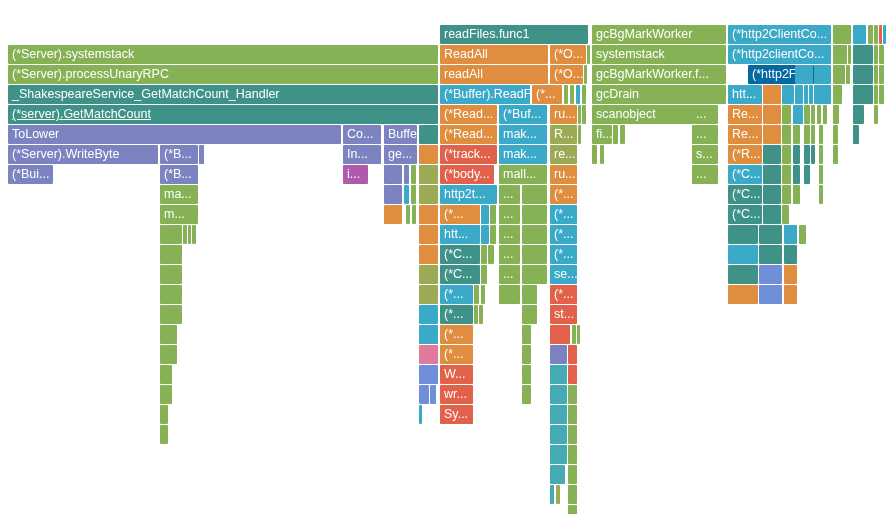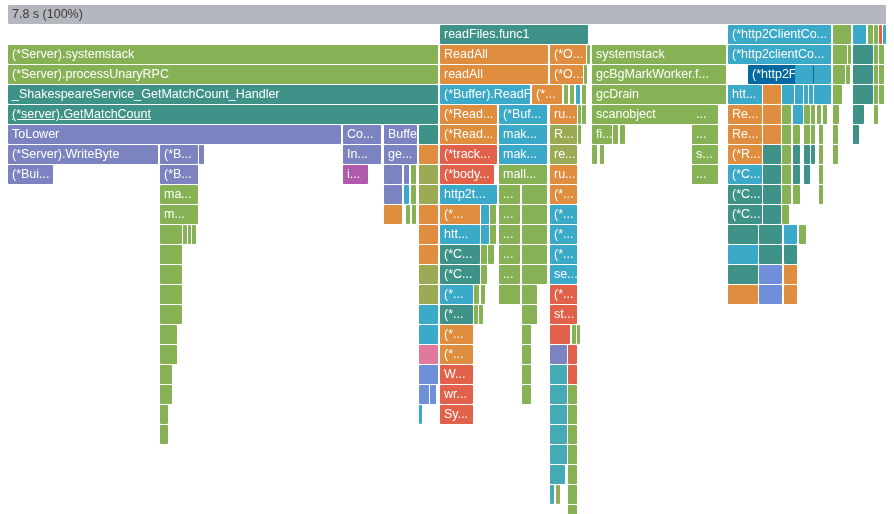--- a/index.html
+++ b/index.html
@@ -32,22 +32,22 @@
     color:#3b3b3b;
     background:#b4b7bd;
     font-size:12.5px;
   }
   .frame.nolabel{padding:0;}
 </style>
 </head>
 <body>
 
 <div id="flame">
-  <div class="frame root" style="left:8px;top:5px;width:878px;">7.8 s (100%)</div>
     <div class="frame" style="left: 440px; top: 25px; width: 148px; background: rgb(63, 146, 135);">readFiles.func1</div>
+    <div class="frame" style="left: 592px; top: 25px; width: 134px; background: rgb(134, 178, 85);">gcBgMarkWorker</div>
     <div class="frame" style="left: 728px; top: 25px; width: 103px; background: rgb(59, 169, 200);">(*http2ClientCo...</div>
     <div class="frame nolabel" style="left: 833px; top: 25px; width: 18px; background: rgb(134, 178, 85);"></div>
     <div class="frame nolabel" style="left: 853px; top: 25px; width: 13px; background: rgb(59, 169, 200);"></div>
     <div class="frame nolabel" style="left: 868px; top: 25px; width: 5px; background: rgb(134, 178, 85);"></div>
     <div class="frame nolabel" style="left: 874px; top: 25px; width: 4px; background: rgb(134, 178, 85);"></div>
     <div class="frame nolabel" style="left: 879px; top: 25px; width: 3px; background: rgb(226, 97, 74);"></div>
     <div class="frame nolabel" style="left: 883px; top: 25px; width: 3px; background: rgb(59, 169, 200);"></div>
     <div class="frame" style="left: 8px; top: 45px; width: 430px; background: rgb(134, 178, 85);">(*Server).systemstack</div>
     <div class="frame" style="left: 440px; top: 45px; width: 108px; background: rgb(223, 141, 62);">ReadAll</div>
     <div class="frame" style="left: 550px; top: 45px; width: 36px; background: rgb(223, 141, 62);">(*O...</div>

